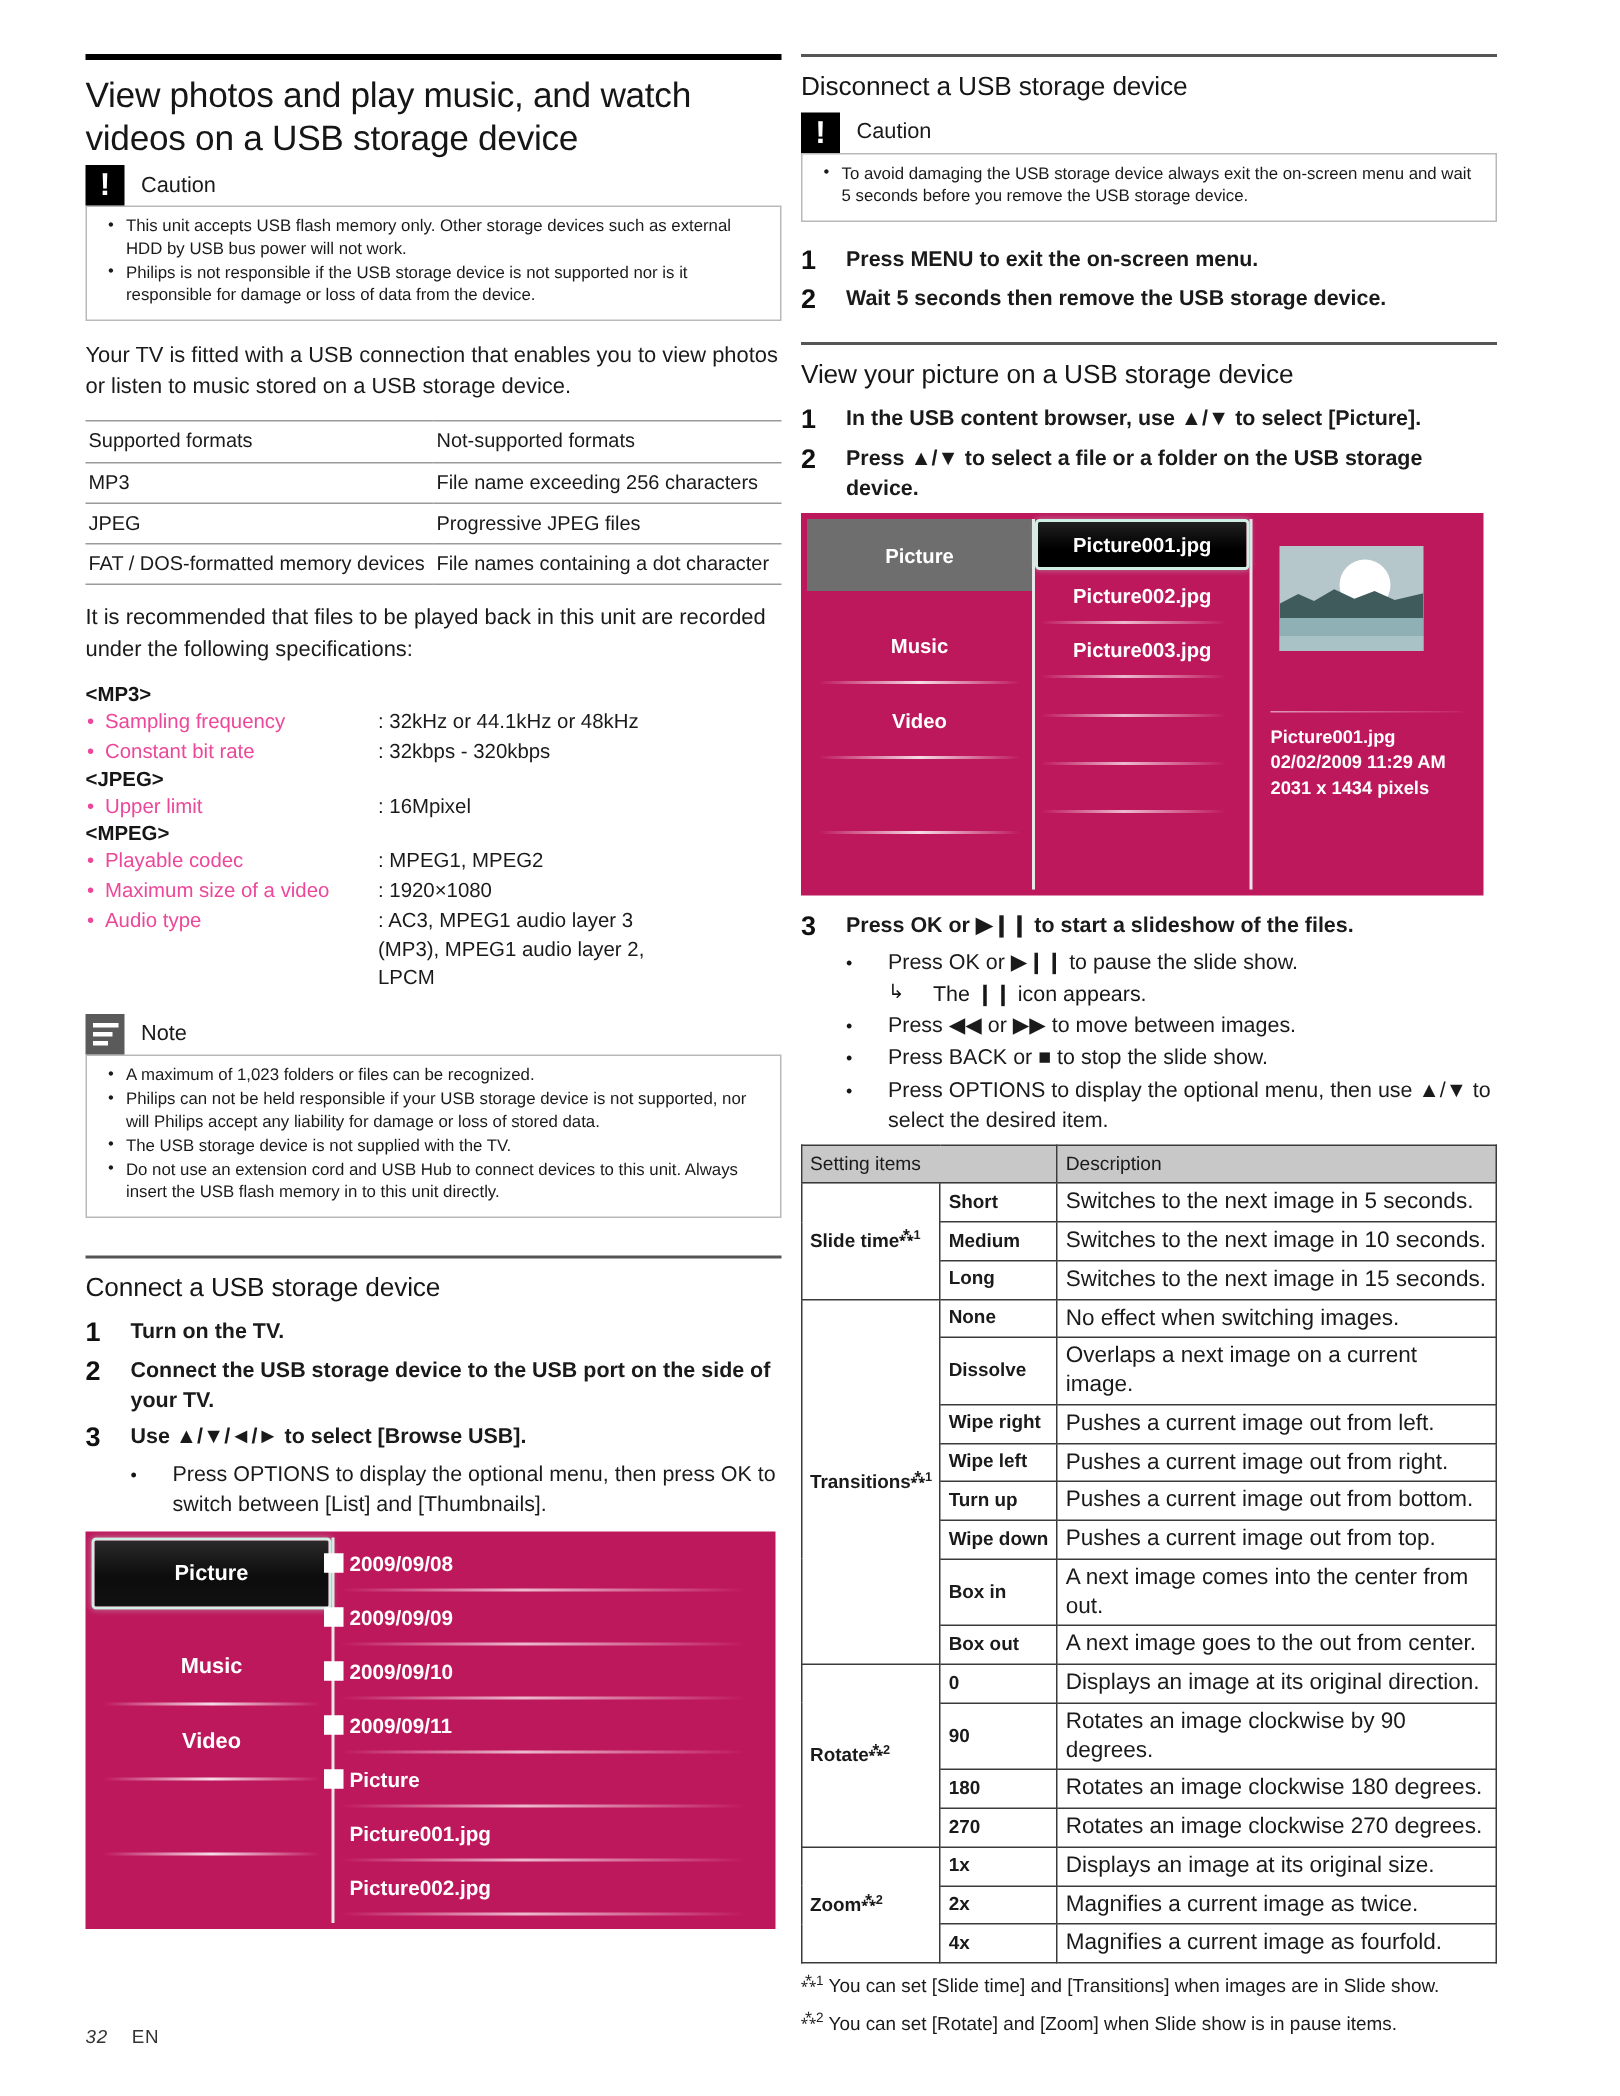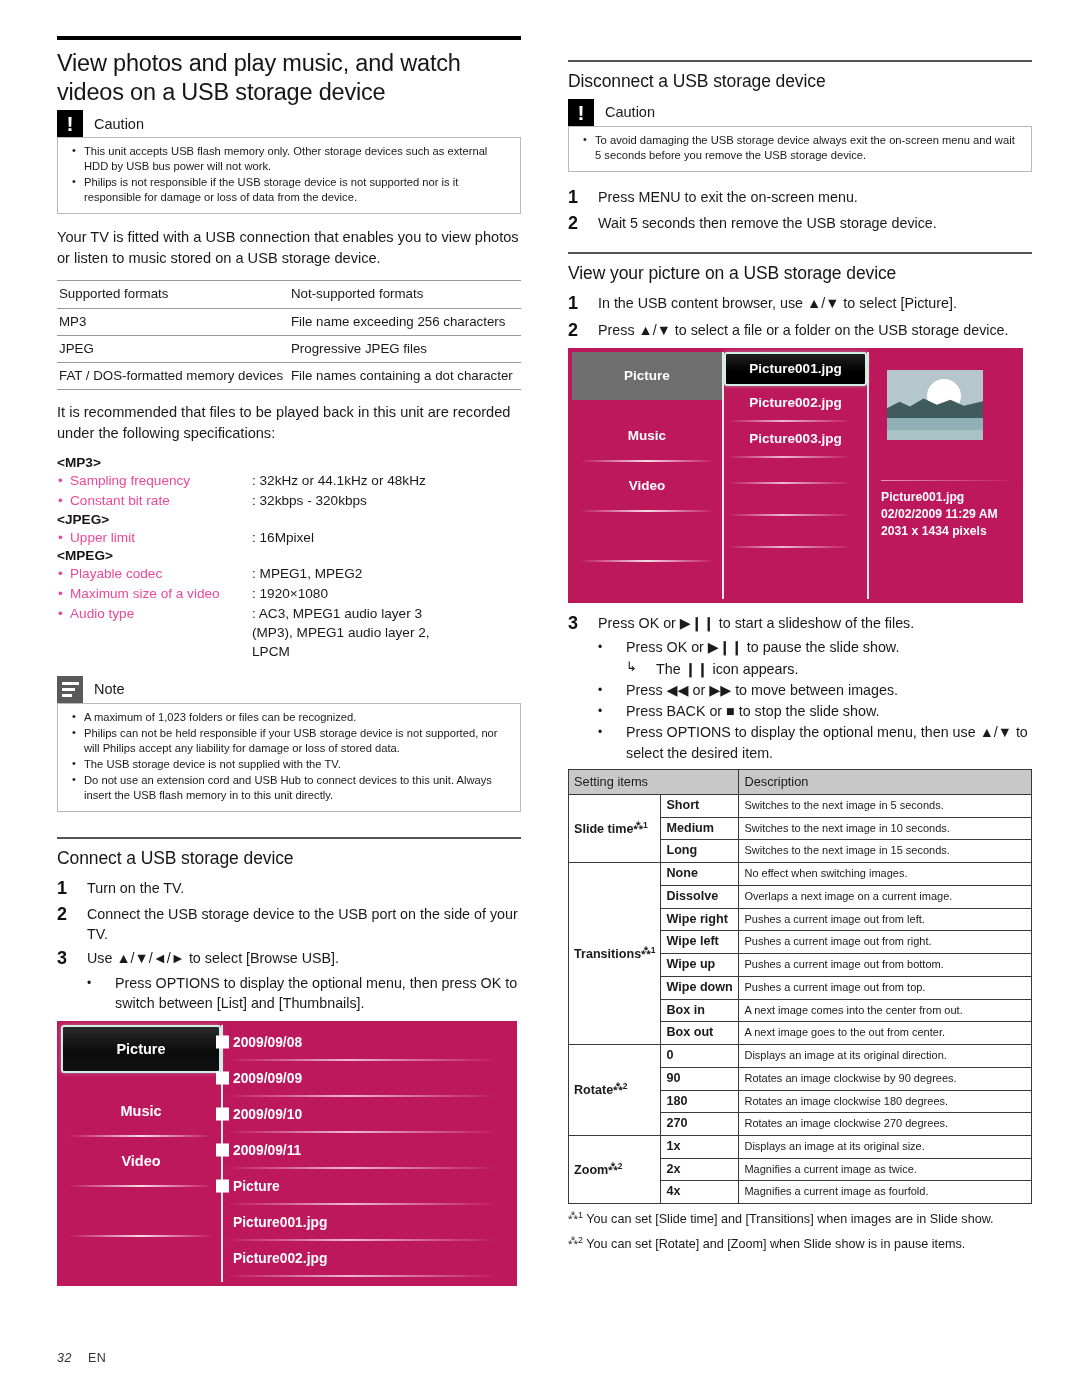--- a/index.html
+++ b/index.html
@@ -9,21 +9,21 @@
     background:#ffffff;
     font-family:"Liberation Sans", sans-serif;
     color:#161616;
     position:relative;
     overflow:hidden;
   }
   .page { position:absolute; inset:0; }
 
   .col { position:absolute; top:36px; width:464px; }
   .col-left  { left:57px; }
-  .col-right { left:568px;margin-top:24px; }
+  .col-right { left:534px; }
 
   
   .rule-thick { border-top:4px solid #000; margin-bottom:9px; }
   .rule-thin  { border-top:2px solid #555; margin-bottom:9px; }
 
   h1.sect {
     font-size:23.5px; font-weight:400; line-height:1.22;
     margin:0 0 4px 0; letter-spacing:-0.2px;
   }
   h2.sub {
@@ -82,21 +82,21 @@
   .spec-row .k { width:195px; padding-left:13px; position:relative; color:#ec4899; }
   .spec-row .k:before { content:"•"; position:absolute; left:1px; }
   .spec-row .v { flex:1; color:#1a1a1a; white-space:pre-line; }
 
   
   .step { display:flex; margin-bottom:2px; }
   .step .n {
     width:30px; flex:0 0 30px; font-size:18px; font-weight:700; line-height:1.35;
     color:#111;
   }
-  .step .t { flex:1; font-size:14.3px; line-height:1.42; color:#1a1a1a; padding-top:2px; }
+  .step .t { flex:1; font-size:14.3px; line-height:1.42; color:#1a1a1a; padding-top:2px;font-weight:bold; }
   .sub-bullet {
     display:flex; margin:1px 0 1px 30px;
   }
   .sub-bullet .b { width:28px; flex:0 0 28px; font-size:12px; padding-top:3px; }
   .sub-bullet .t { flex:1; font-size:14.3px; line-height:1.42; color:#1a1a1a; }
   .arrow-line { display:flex; margin:1px 0 1px 58px; }
   .arrow-line .a { width:30px; flex:0 0 30px; font-size:13px; }
   .arrow-line .t { flex:1; font-size:14.3px; line-height:1.42; }
 
   
@@ -171,21 +171,21 @@
   }
   .prev-sep {
     height:1px; margin:40px 4px 8px 0;
     background:linear-gradient(to right,rgba(255,255,255,.55),rgba(255,255,255,.05));
   }
   .prev-meta { color:#fff; font-size:12.2px; font-weight:700; line-height:1.38; }
 
   
   table.settings { width:100%; border-collapse:collapse; margin-top:6px; }
   table.settings th, table.settings td {
-    border:1px solid #3a3a3a; font-size:11px; line-height:1.25;
+    border:1px solid #3a3a3a; font-size:15px; line-height:1.25;
     padding:3px 5px; color:#1a1a1a; font-weight:400; text-align:left;
     vertical-align:middle;
   }
   table.settings th { background:#c8c8c8; font-size:12.8px; padding:4px 5px; }
   table.settings td.grp { font-weight:700; font-size:12.6px; }
   table.settings td.val { font-weight:700; font-size:12.6px; white-space:nowrap; }
   sup.fn { font-size:8.5px; vertical-align:super; }
 
   .fn-line { font-size:12.6px; line-height:1.38; margin-top:5px; color:#1a1a1a; }
   .fn-line sup { font-size:9px; }
@@ -533,21 +533,21 @@
       </tr>
       <tr>
         <td class="val">Wipe right</td>
         <td>Pushes a current image out from left.</td>
       </tr>
       <tr>
         <td class="val">Wipe left</td>
         <td>Pushes a current image out from right.</td>
       </tr>
       <tr>
-        <td class="val">Wipe up</td>
+        <td class="val">Turn up</td>
         <td>Pushes a current image out from bottom.</td>
       </tr>
       <tr>
         <td class="val">Wipe down</td>
         <td>Pushes a current image out from top.</td>
       </tr>
       <tr>
         <td class="val">Box in</td>
         <td>A next image comes into the center from out.</td>
       </tr>

